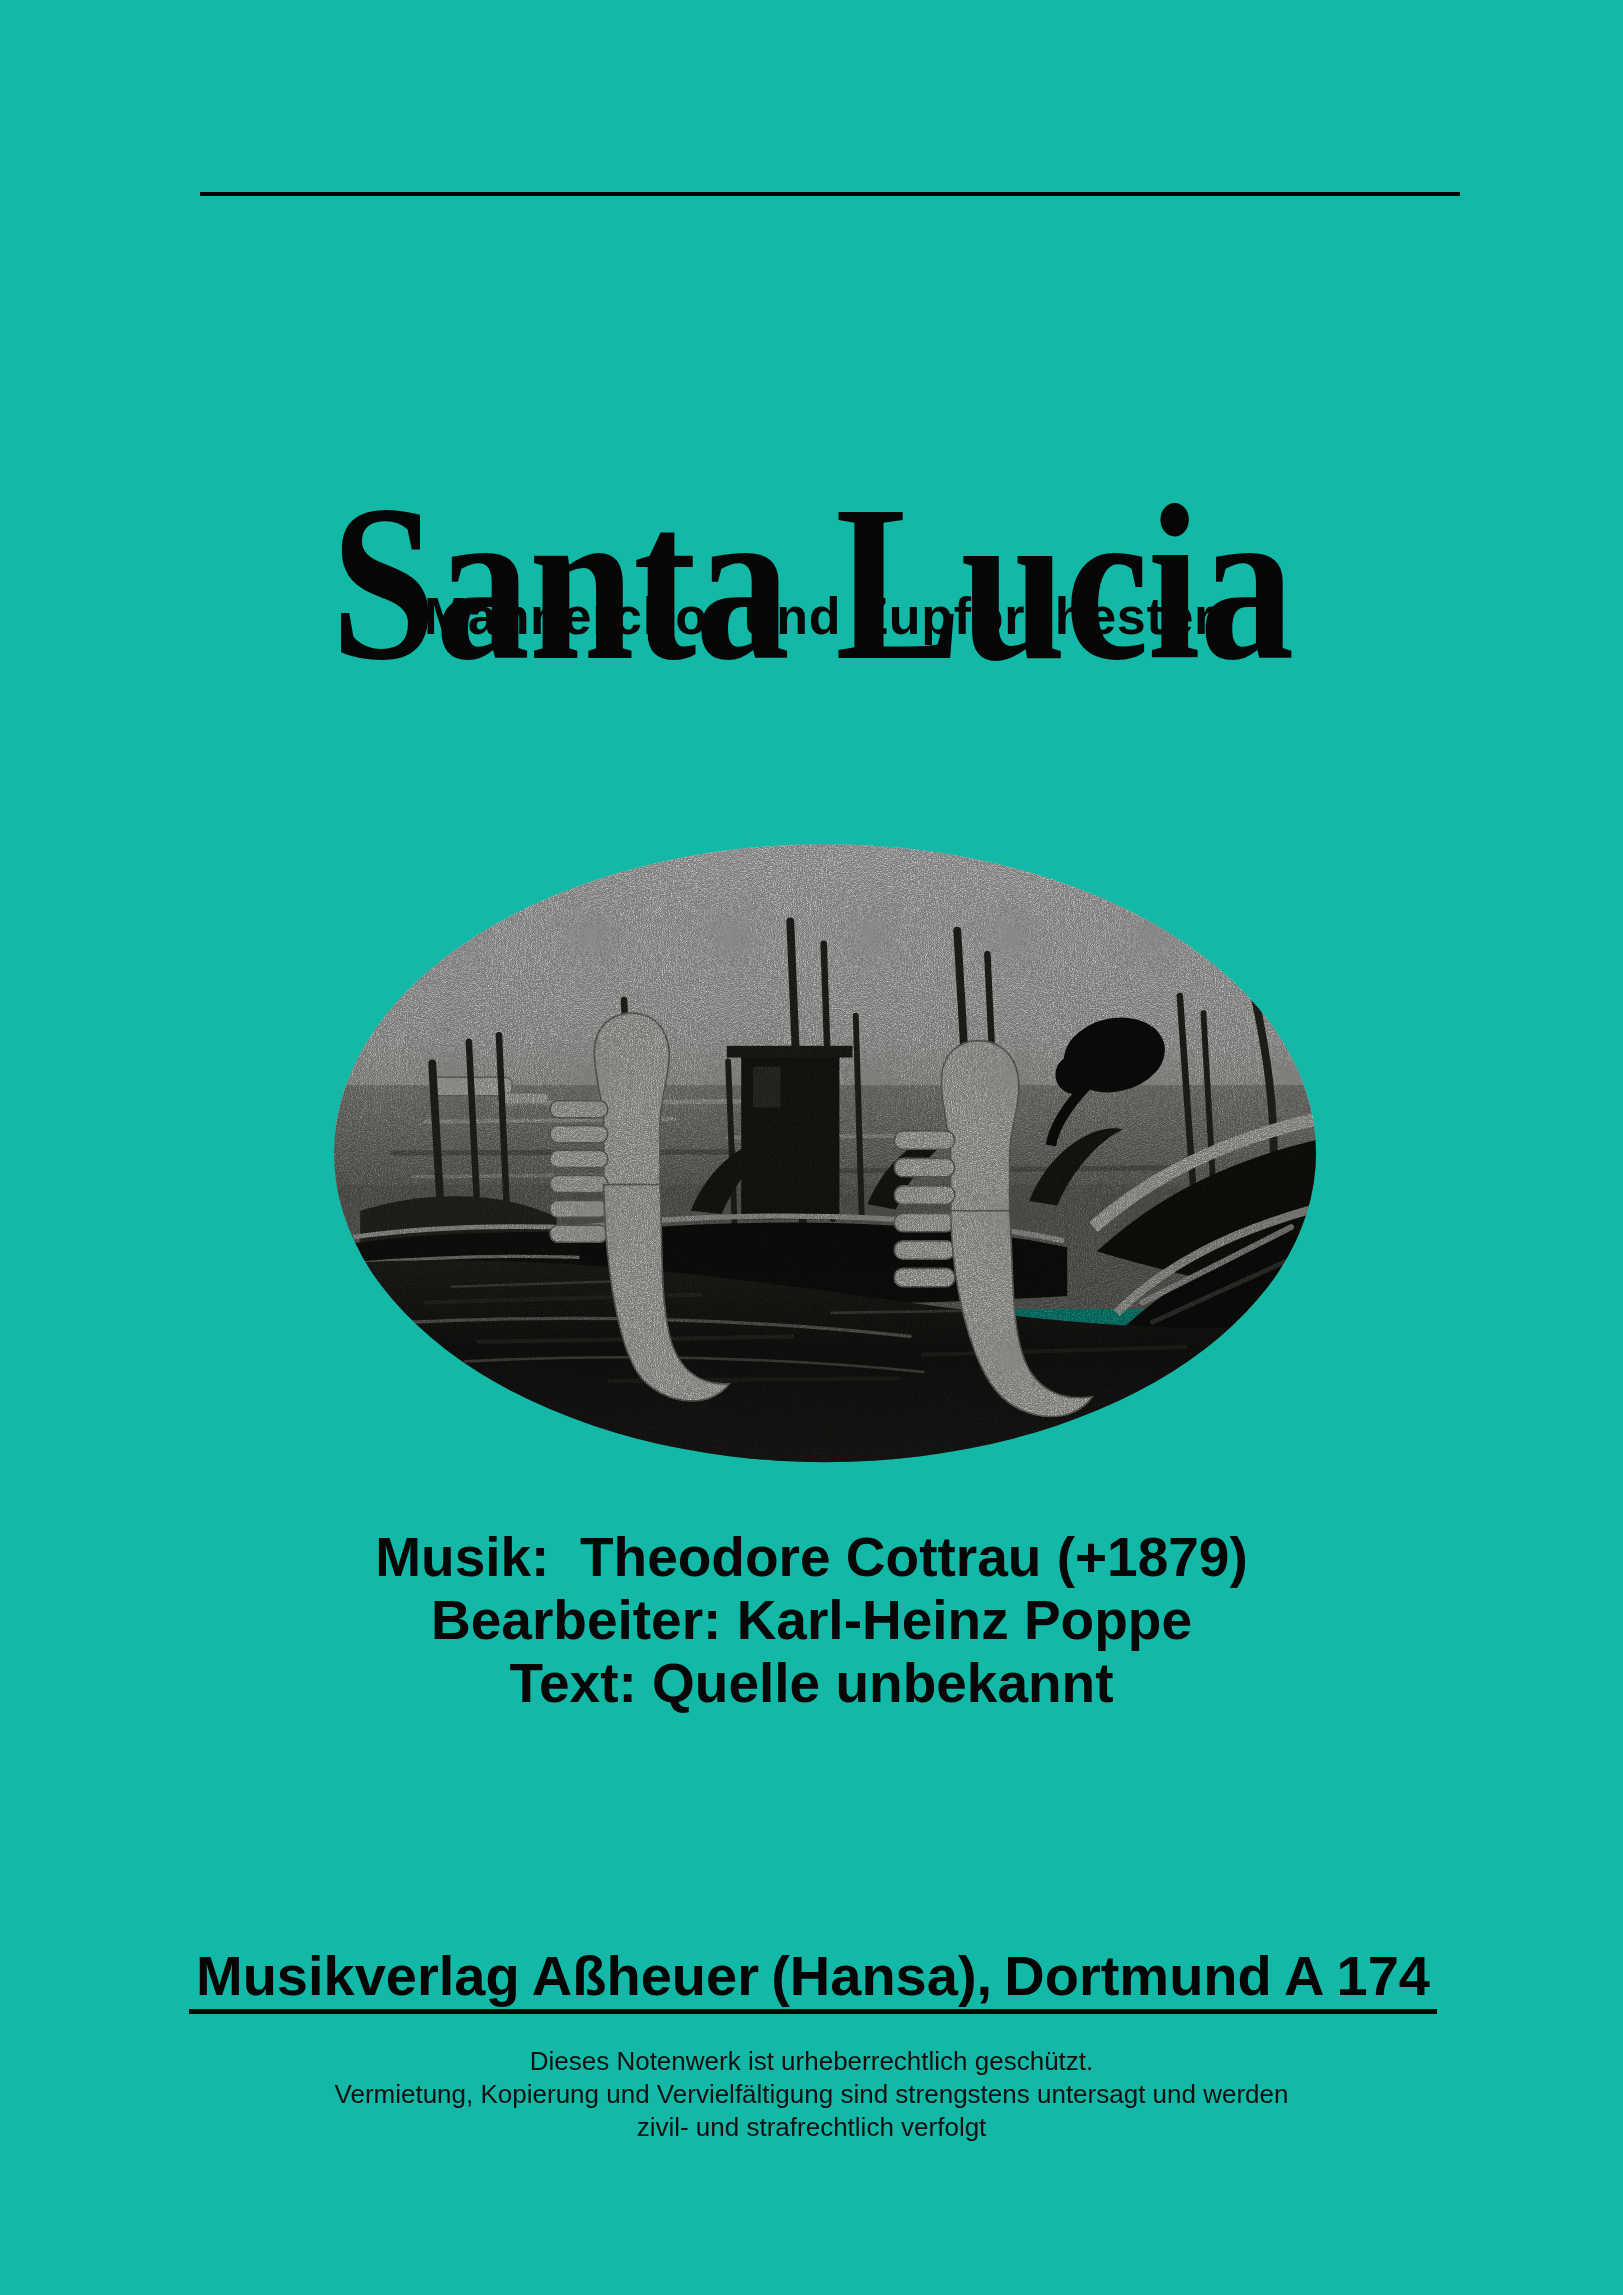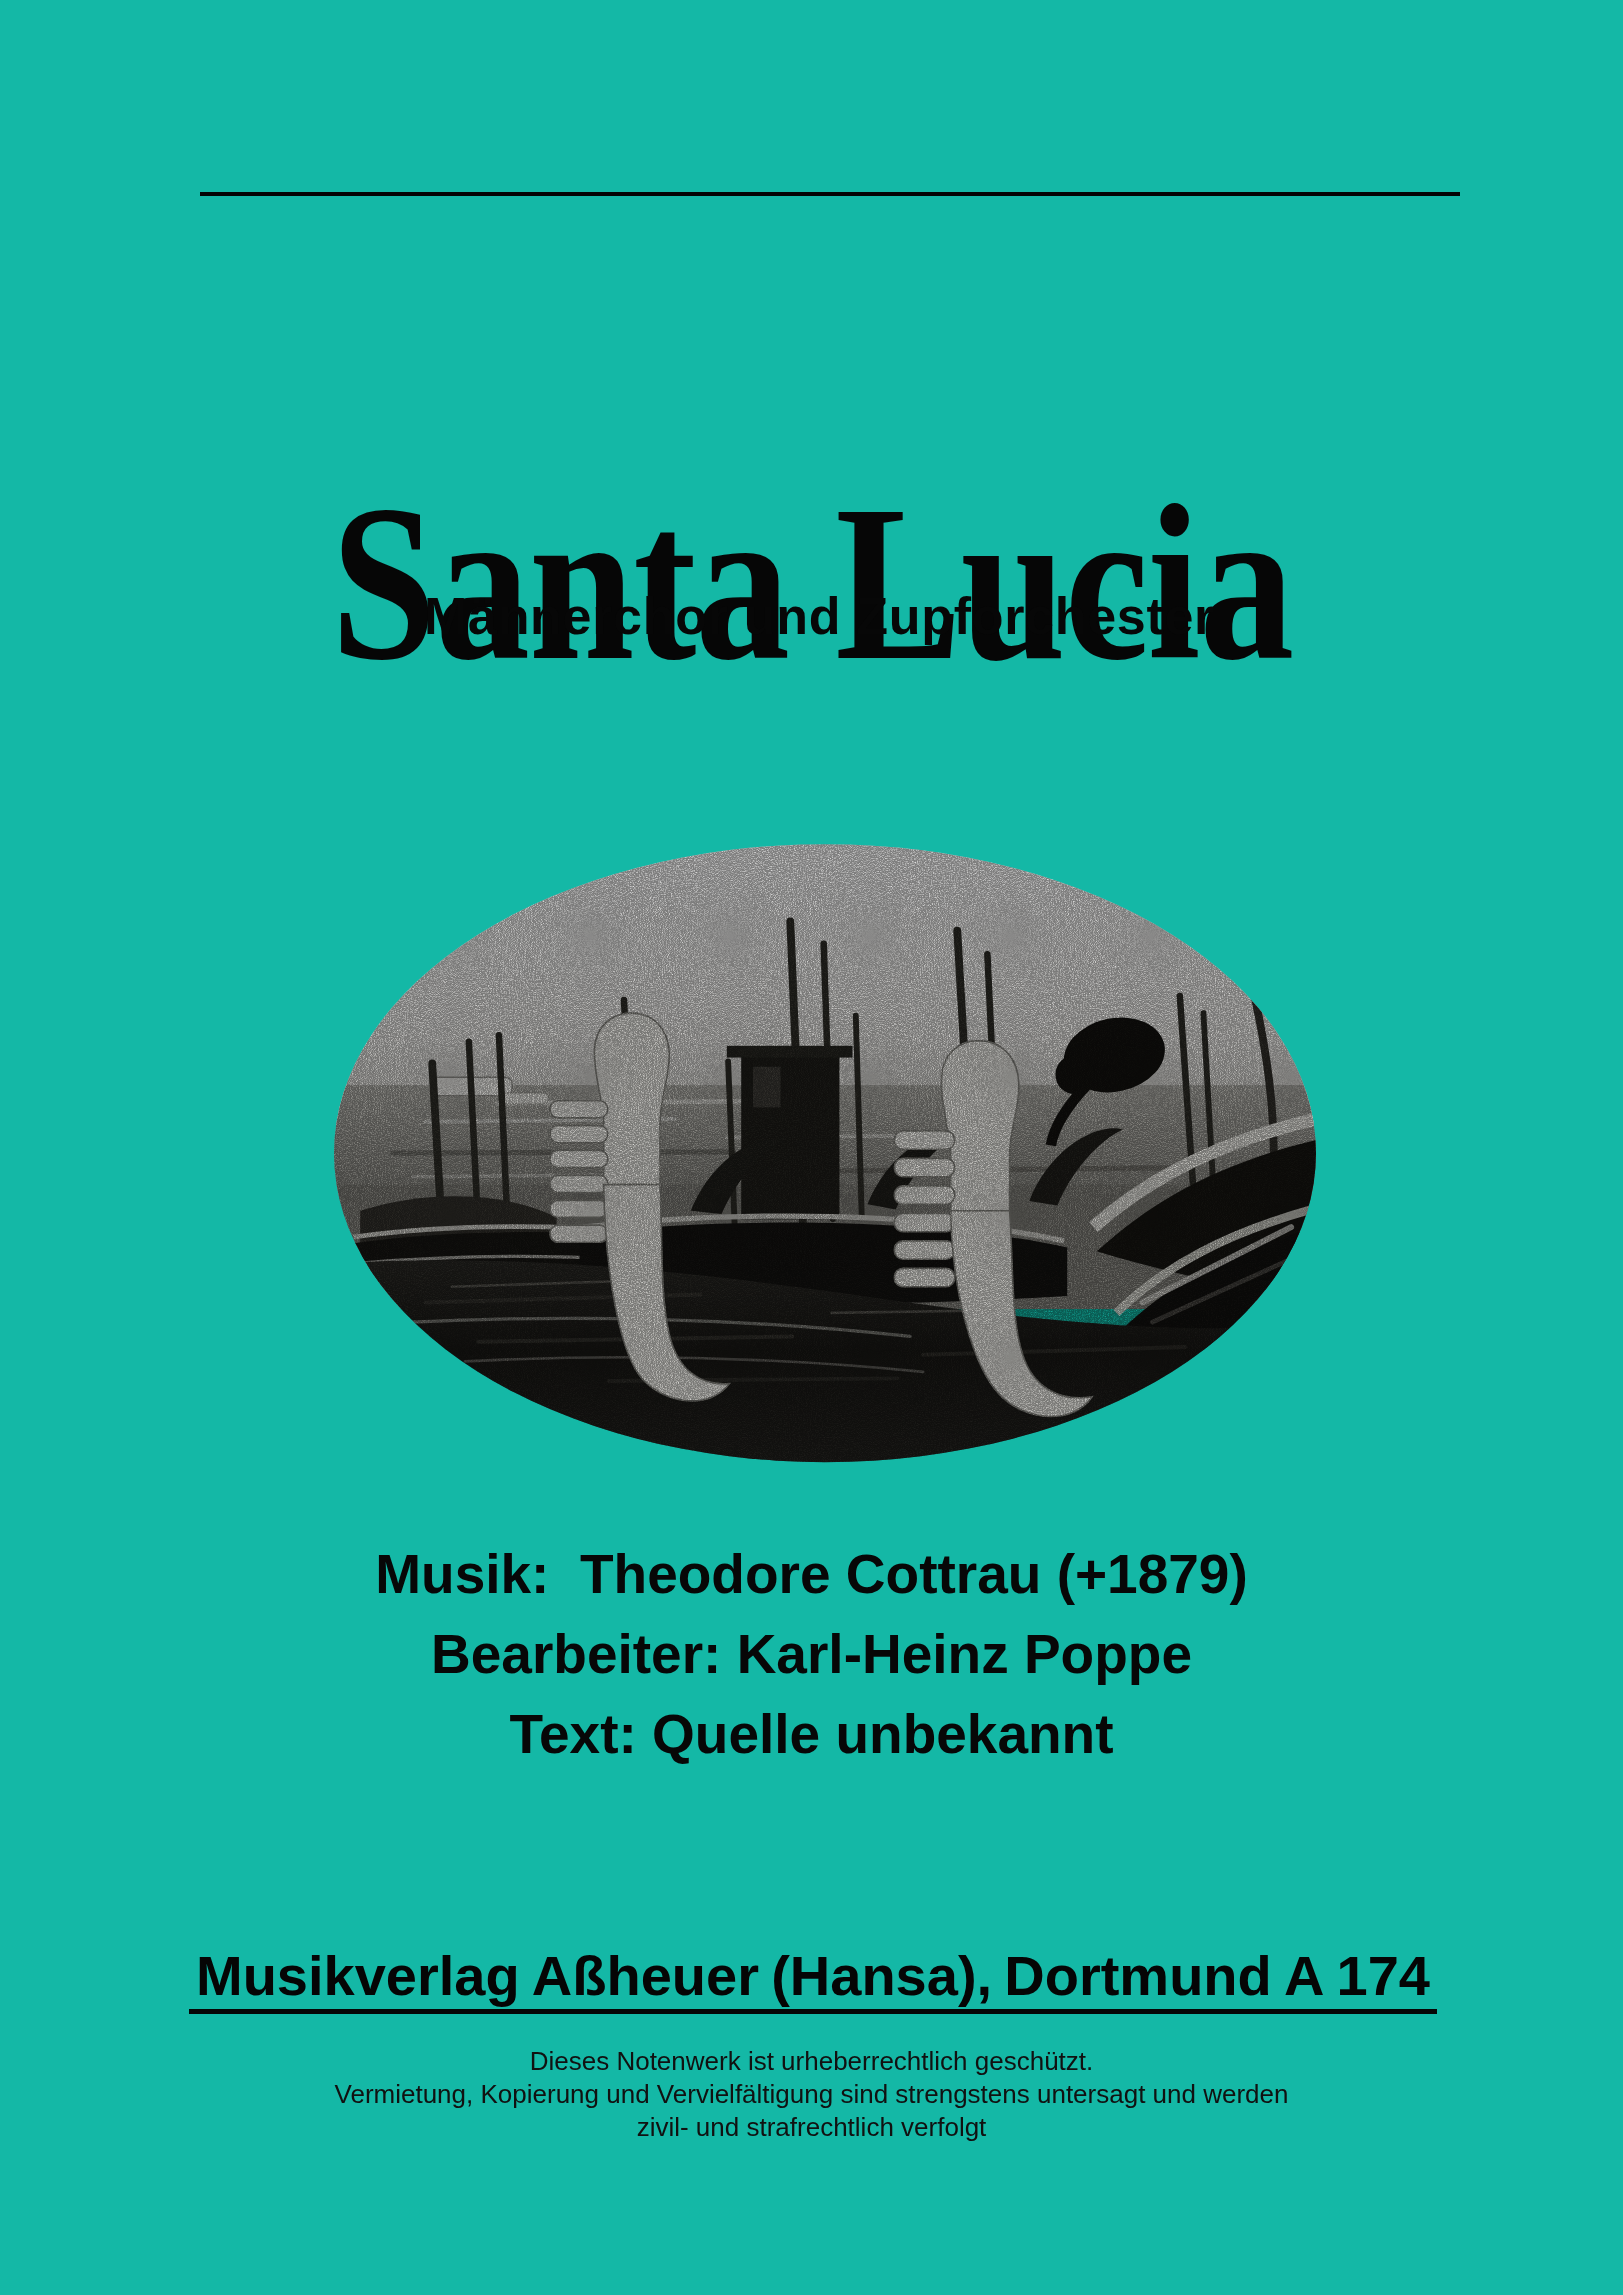--- a/index.html
+++ b/index.html
@@ -55,21 +55,21 @@
   }
   .credits {
     position: absolute;
     left: 0; top: 1526px; width: 1623px;
     text-align: center;
     font-weight: bold;
     font-size: 55px;
     line-height: 63px;
     color: #070707;
   }
-  .credits .credits-line { white-space: pre-wrap; margin-top: 17px; }
+  .credits .credits-line { white-space: pre-wrap; }
   .publisher {
     position: absolute;
     left: 196px; top: 1943px;
     width: 1234px; height: 65px;
     display: flex;
     justify-content: space-between;
     align-items: center;
     font-weight: bold;
     font-size: 56px;
     line-height: 65px;

